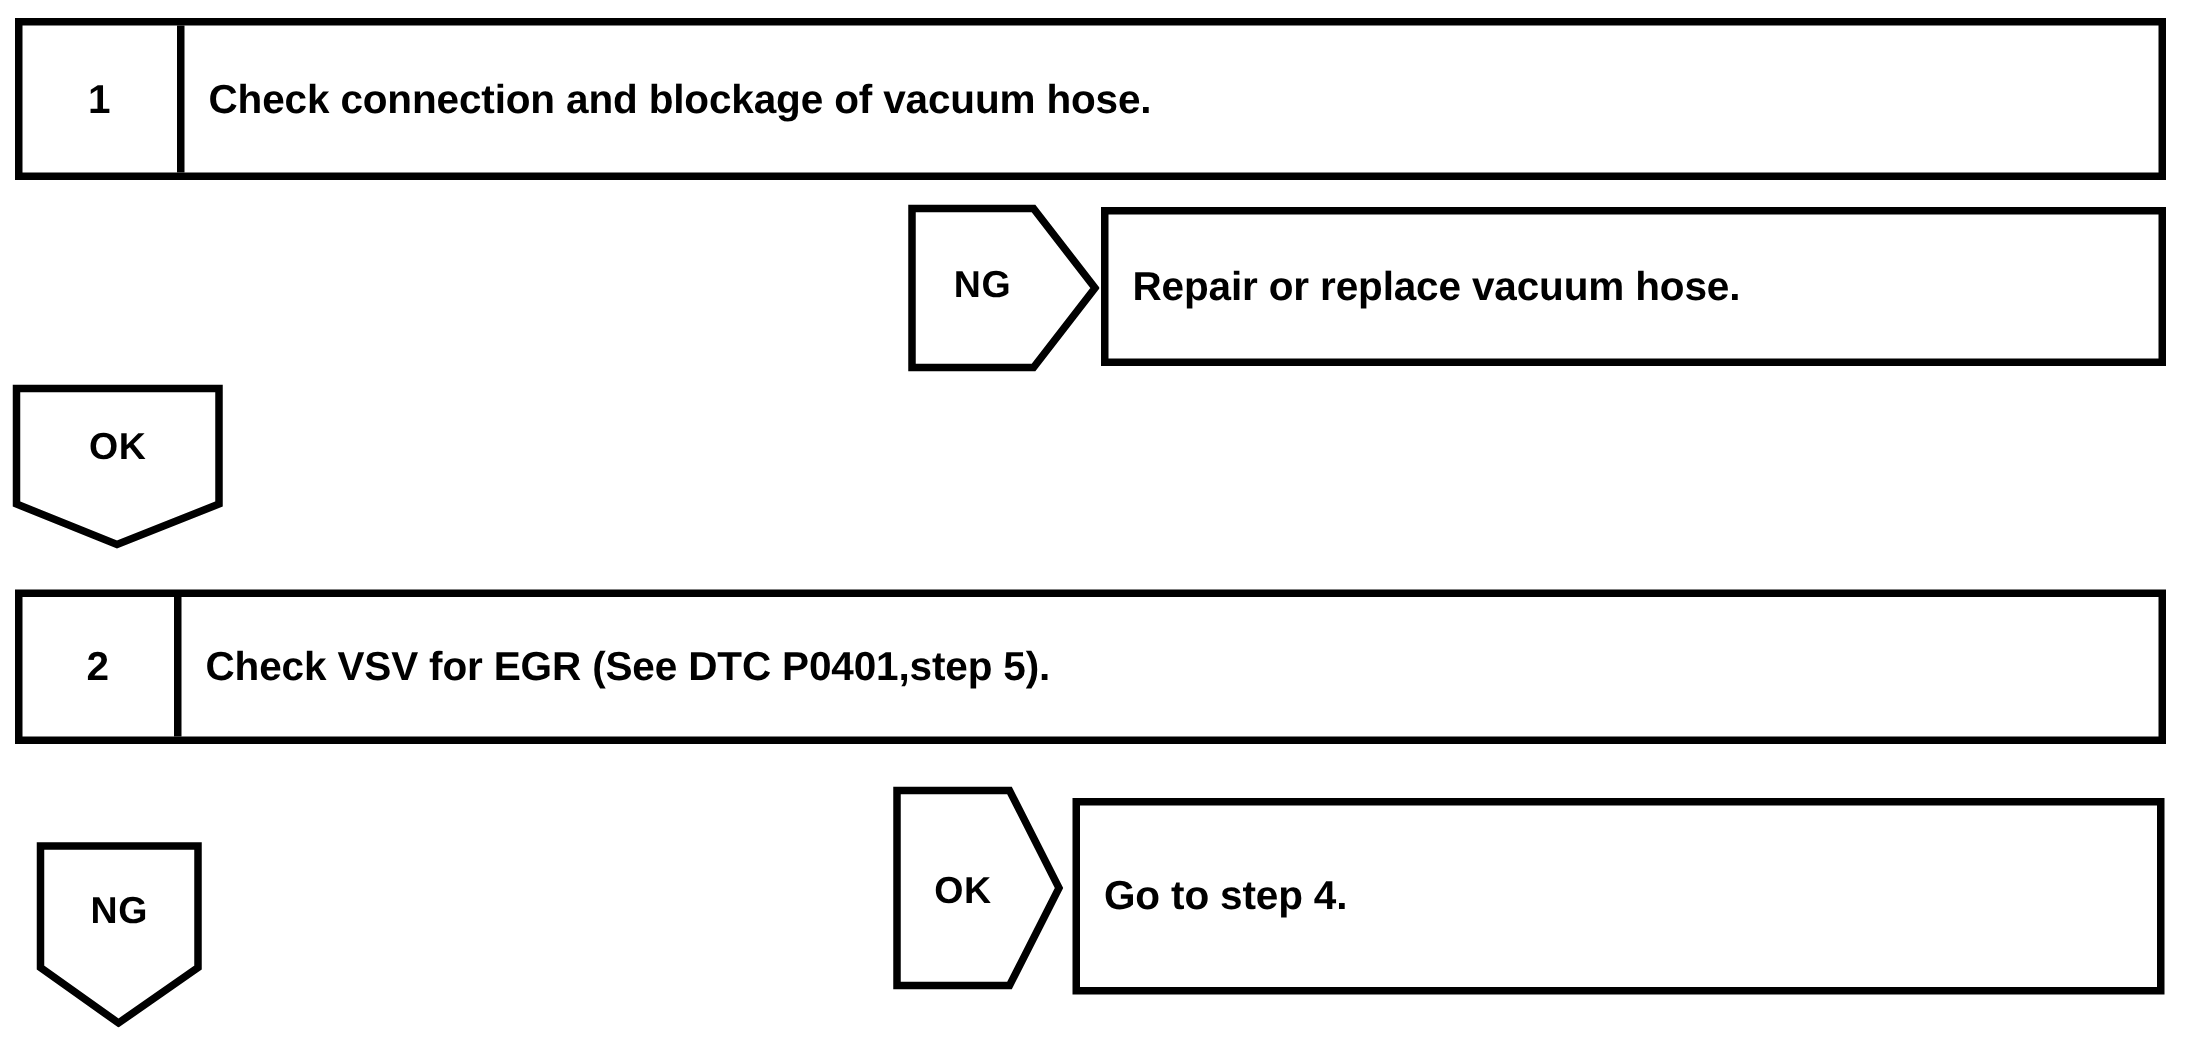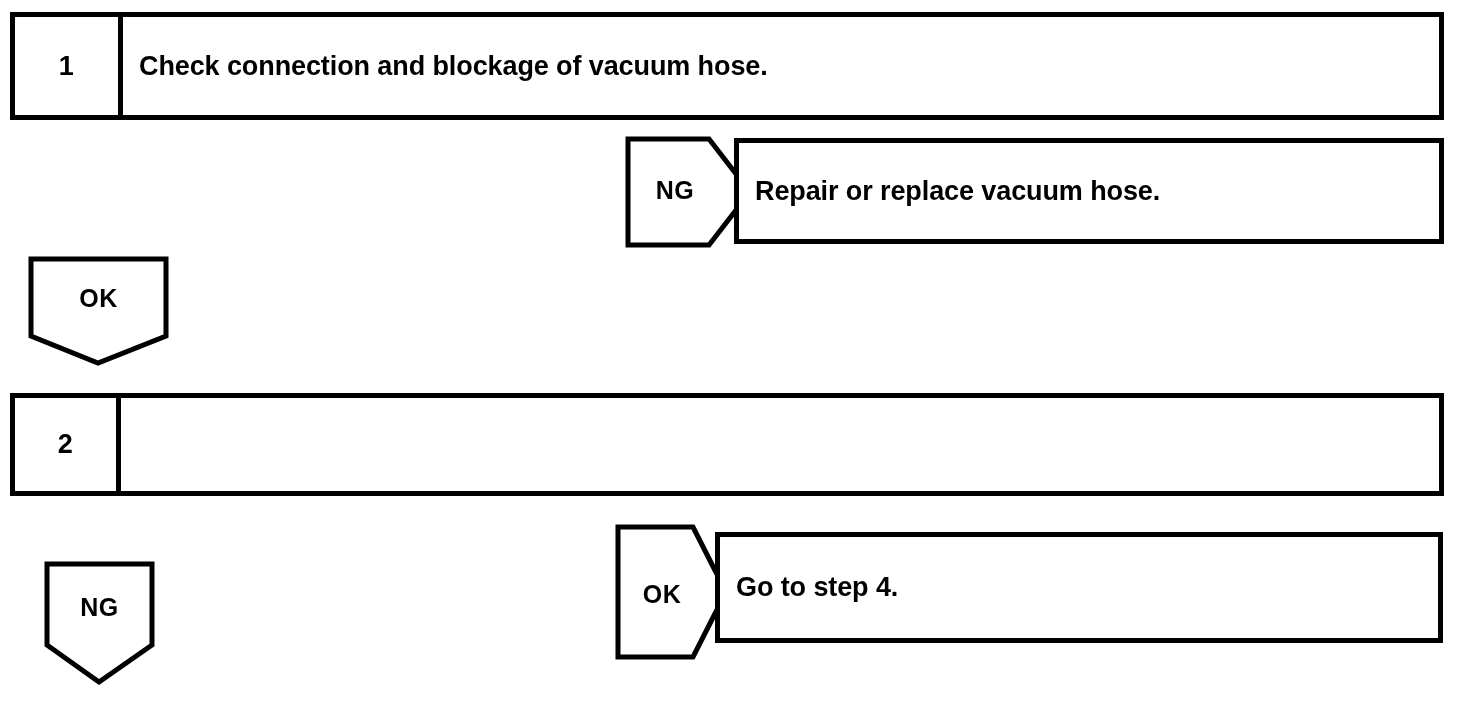--- a/index.html
+++ b/index.html
@@ -67,21 +67,20 @@
     padding-left: 16px;
     font-weight: bold;
     font-size: 27px;
     letter-spacing: -0.1px;
     white-space: nowrap;
   }
 
   
   .pent {
     position: absolute;
-    margin-left: 20px;
   }
   .pent svg {
     position: absolute;
     left: 0;
     top: 0;
     display: block;
   }
   .pent .pent-label {
     position: absolute;
     width: 100%;
@@ -94,21 +93,21 @@
   .pent-right .pent-label { }
   .pent-down .pent-label { }
 
   
   #step1 { left: 10px; top: 12px; width: 1434px; height: 108px; }
   #step1 .step-num { width: 108px; }
   #step2 { left: 10px; top: 393px; width: 1434px; height: 103px; }
   #step2 .step-num { width: 106px; }
 
   #repair-box { left: 734px; top: 138px; width: 710px; height: 106px; }
-  #goto-box   { left: 715px; top: 532px; width: 728px; height: 111px; }
+  #goto-box   { left: 715px; top: 532px; width: 728px; height: 131px; }
 
   #ng1 { left: 605px; top: 136px; width: 128px; height: 112px; }
   #ng1 .pent-label { top: 40px; left: -14px; }
 
   #ok1 { left: 8px; top: 256px; width: 141px; height: 110px; }
   #ok1 .pent-label { top: 28px; }
 
   #ng2 { left: 24px; top: 561px; width: 111px; height: 124px; }
   #ng2 .pent-label { top: 32px; }
 
@@ -136,20 +135,21 @@
 
   <div class="pent pent-down" id="ok1">
     <svg width="141" height="110" viewBox="0 0 141 110" aria-hidden="true">
       <polygon points="3,3 138,3 138,80 70,107 3,80" fill="#ffffff" stroke="#000000" stroke-width="5" stroke-linejoin="miter"></polygon>
     </svg>
     <div class="pent-label">OK</div>
   </div>
 
   <div class="step-row" id="step2">
     <div class="step-num">2</div>
+    <div class="step-text">Check VSV for EGR (See DTC P0401,step 5).</div>
   </div>
 
   <div class="pent pent-down" id="ng2">
     <svg width="111" height="124" viewBox="0 0 111 124" aria-hidden="true">
       <polygon points="3,3 108,3 108,84 55,121 3,84" fill="#ffffff" stroke="#000000" stroke-width="5" stroke-linejoin="miter"></polygon>
     </svg>
     <div class="pent-label">NG</div>
   </div>
 
   <div class="pent pent-right" id="ok2">

